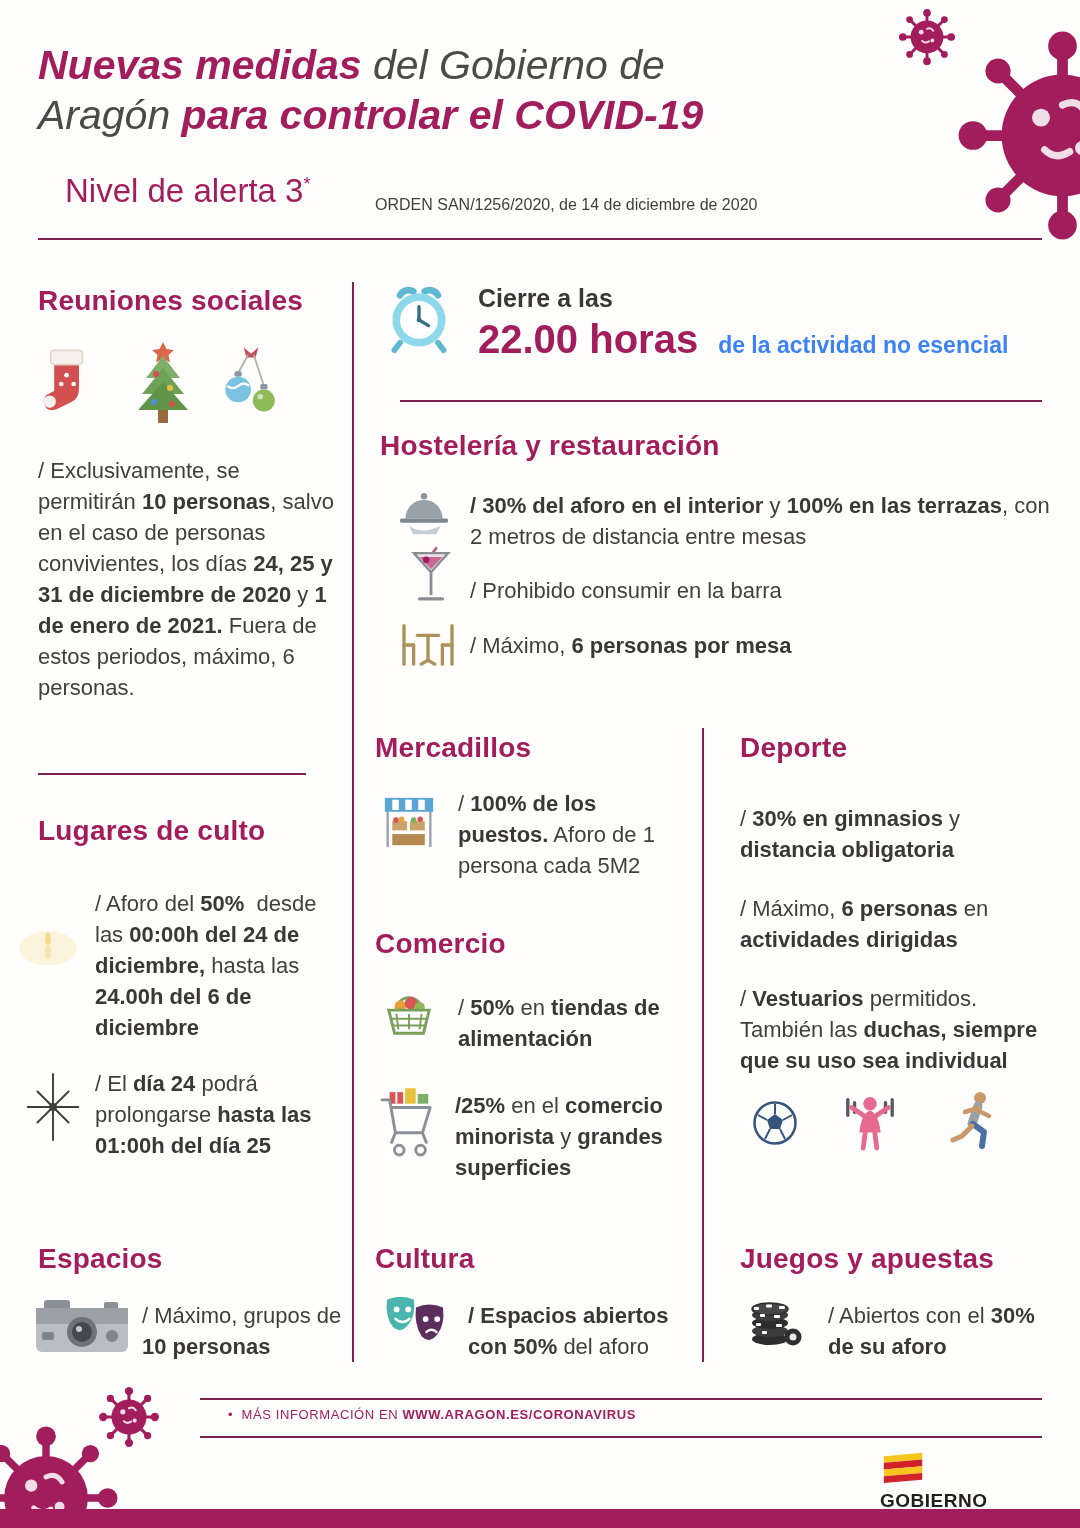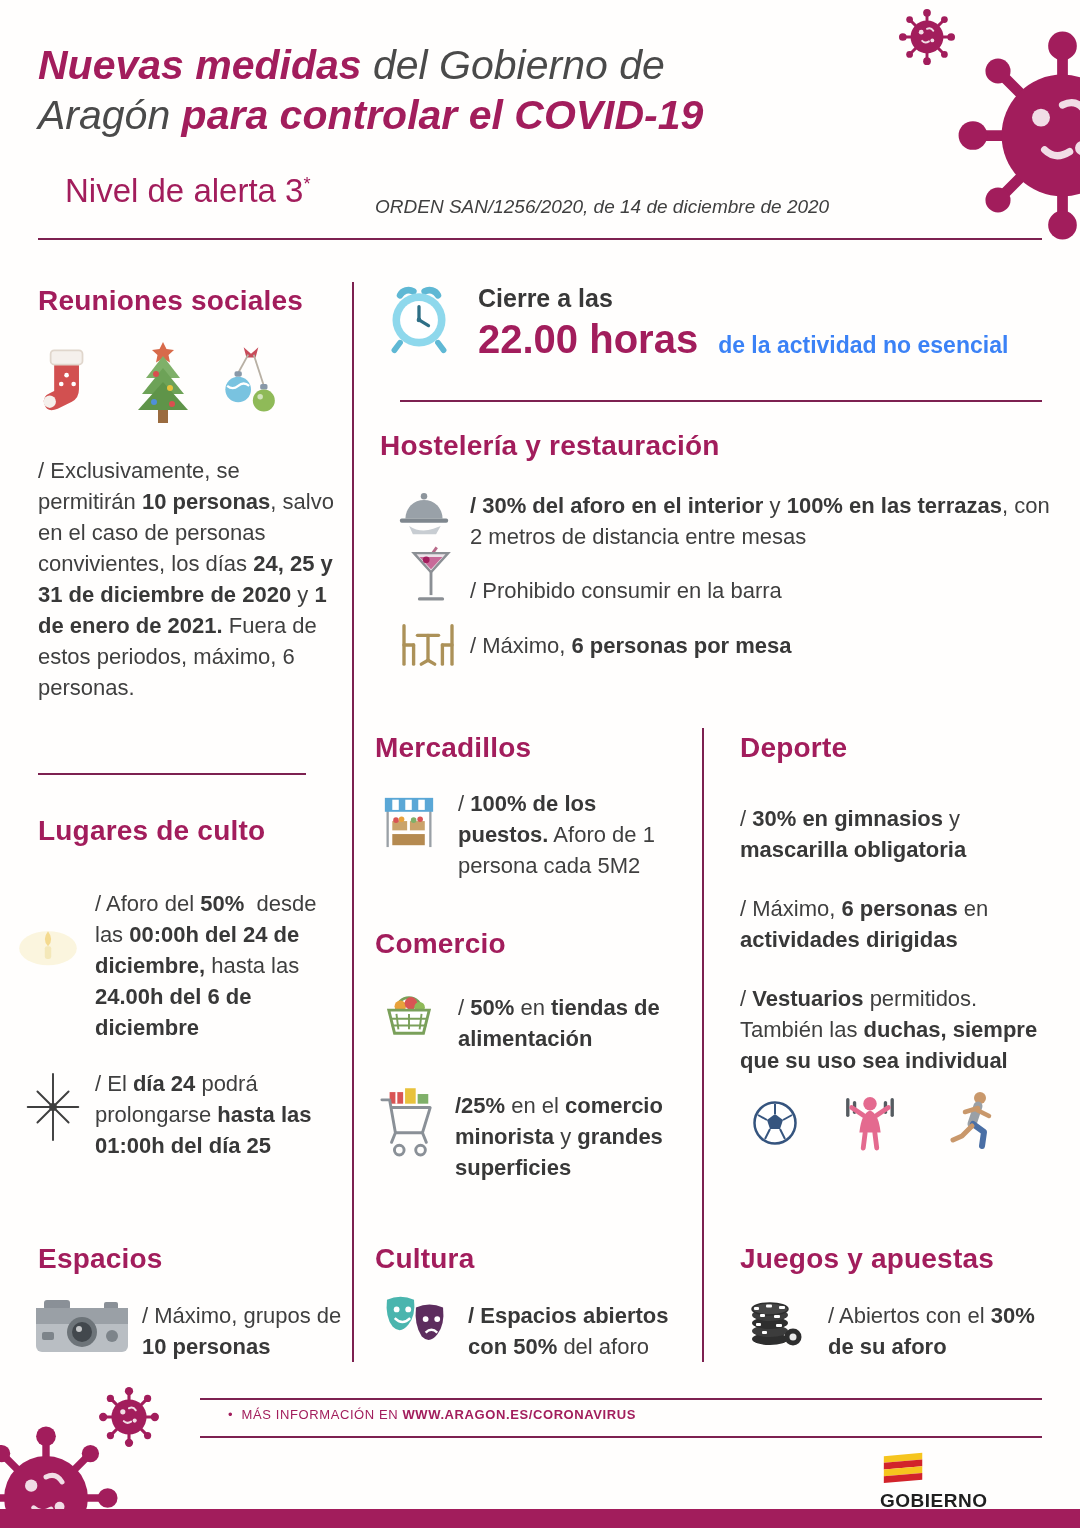--- a/index.html
+++ b/index.html
@@ -53,21 +53,21 @@
   </defs>
 </svg>
 
 <div class="page">
 
   <h1 class="abs" style="left:38px; top:40px; width:840px; font-size:41px; line-height:1.22;font-style:italic;"><b>Nuevas medidas</b> del Gobierno de<br>Aragón <b>para controlar el COVID-19</b></h1>
 
   <div class="abs" style="left:38px; top:172px; font-size:33px; color:var(--accent,#a21d5c);margin-left:27px;">
     <span>Nivel de alerta 3</span><sup>*</sup>
   </div>
-  <div class="abs" style="left:375px; top:196px; font-size:19px; font-style:italic; color:#3f3f3f;">ORDEN SAN/1256/2020, de 14 de diciembre de 2020</div>
+  <div class="abs" style="left:375px; top:196px; font-size:16px; color:#3f3f3f;">ORDEN SAN/1256/2020, de 14 de diciembre de 2020</div>
 
   <div class="abs rule" style="left:38px; top:238px; width:1004px; height:2px;"></div>
 
   <svg class="abs" style="left:898px; top:8px; width:58px; height:58px; color:var(--accent,#a21d5c);">
       <use href="#virus"></use>
     </svg>
   <svg class="abs" style="left:955px; top:28px; width:215px; height:215px; color:var(--accent,#a21d5c);">
       <use href="#virus"></use>
     </svg>
 
@@ -260,21 +260,21 @@
       <circle cx="26" cy="18" r="3" fill="#fff"></circle>
     <path d="M12 27 q8 8 16 0" stroke="#fff" stroke-width="2.5" fill="none"></path>
     <path d="M34 16 q14 -6 28 0 q2 18 -6 28 q-8 10 -16 2 q-8 -12 -6 -30" fill="#5d2d5e"></path>
     <circle cx="44" cy="28" r="3" fill="#fff"></circle>
       <circle cx="56" cy="28" r="3" fill="#fff"></circle>
     <path d="M44 42 q6 -6 12 0" stroke="#fff" stroke-width="2.5" fill="none"></path>
   </svg>
   <div class="abs txt" style="left:468px; top:1300px; width:230px;"><b>/ Espacios abiertos con 50%</b> del aforo</div>
 
   <div class="abs sec" style="left:740px; top:732px;">Deporte</div>
-  <div class="abs txt" style="left:740px; top:803px; width:300px;">/ <b>30% en gimnasios</b> y <b>mascarilla obligatoria</b></div>
+  <div class="abs txt" style="left:740px; top:803px; width:300px;">/ <b>30% en gimnasios</b> y <b>distancia obligatoria</b></div>
   <div class="abs txt" style="left:740px; top:893px; width:300px;">/ Máximo, <b>6 personas</b> en <b>actividades dirigidas</b></div>
   <div class="abs txt" style="left:740px; top:983px; width:305px;">/ <b>Vestuarios</b> permitidos. También las <b>duchas, siempre que su uso sea individual</b></div>
 
   <svg class="abs" style="left:752px; top:1100px; width:46px; height:46px;" viewBox="0 0 46 46">
     <circle cx="23" cy="23" r="20.5" fill="#fff" stroke="#35547e" stroke-width="2.5"></circle>
     <polygon points="23,14 31,20 28,29 18,29 15,20" fill="#35547e"></polygon>
     <g stroke="#35547e" stroke-width="2">
       <line x1="23" y1="14" x2="23" y2="4"></line>
         <line x1="31" y1="20" x2="40" y2="15"></line>
       <line x1="15" y1="20" x2="6" y2="15"></line>

